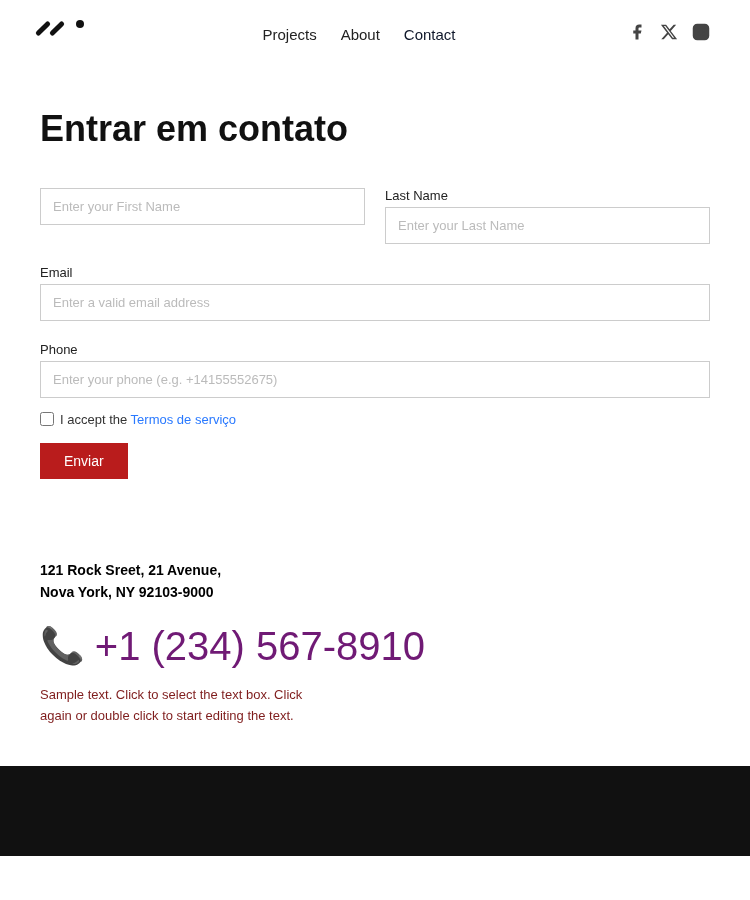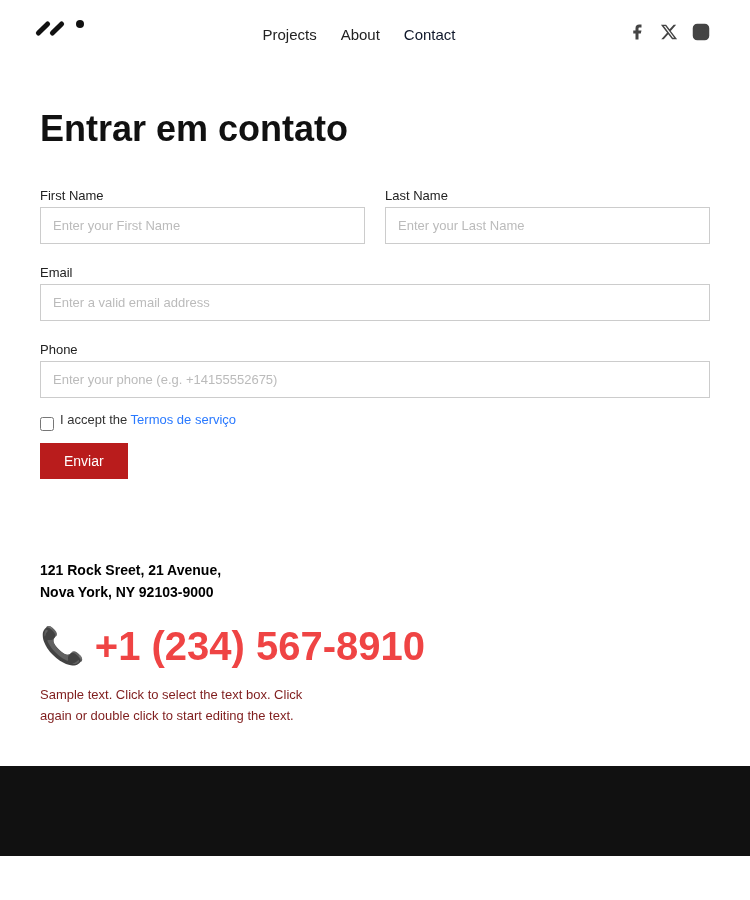--- a/index.html
+++ b/index.html
@@ -34,36 +34,36 @@
     input[type="text"], input[type="email"], input[type="tel"], textarea {
       border: 1px solid #ccc; padding: 10px 12px; font-size: 13px;
       color: #999; outline: none; width: 100%;
     }
     input[type="text"]::placeholder,
     input[type="email"]::placeholder,
     input[type="tel"]::placeholder,
     textarea::placeholder { color: #bbb; }
     textarea { resize: vertical; min-height: 100px; }
 
-    .form-checkbox { display: flex; align-items: flex-end; gap: 6px; margin: 12px 0; }
+    .form-checkbox { display: flex; align-items: flex-start; gap: 6px; margin: 12px 0; }
     .form-checkbox input { width: 14px; height: 14px; }
     .form-checkbox label { font-size: 13px; color: #333; }
     .form-checkbox a { color: #2979ff; text-decoration: none; font-size: 13px; }
 
     .btn-submit {
       background: #b91c1c; color: #fff; border: none; padding: 10px 24px;
       font-size: 14px; cursor: pointer;
     }
 
     
     .address-section { padding: 40px 40px 20px 40px; }
     .address-text { font-size: 14px; font-weight: 700; line-height: 1.6; margin-bottom: 20px; }
     .phone-row { display: flex; align-items: center; gap: 10px; margin-bottom: 16px; }
     .phone-icon { font-size: 36px; }
-    .phone-number { font-size: 40px; font-weight: 700; color: #ef4444; }
+    .phone-number { font-size: 40px; font-weight: 400; color: #701a75; }
     .sample-text { font-size: 13px; color: #7f1d1d; line-height: 1.6; }
 
     
     footer {
       background: #111; color: #fff; text-align: center;
       padding: 50px 40px 40px 40px; margin-top: 20px;
     }
   </style>
 </head>
 <body>
@@ -105,21 +105,20 @@
   </div>
 </nav>
 
 <div class="main">
   <h1>Entrar em contato</h1>
 
   <form>
     
     <div class="form-row">
       <div class="form-group">
-        <label>First Name</label>
         <input type="text" placeholder="Enter your First Name" style="">
       </div>
       <div class="form-group">
         <label>Last Name</label>
         <input type="text" placeholder="Enter your Last Name" style="">
       </div>
     </div>
 
     
     <div class="form-row">

